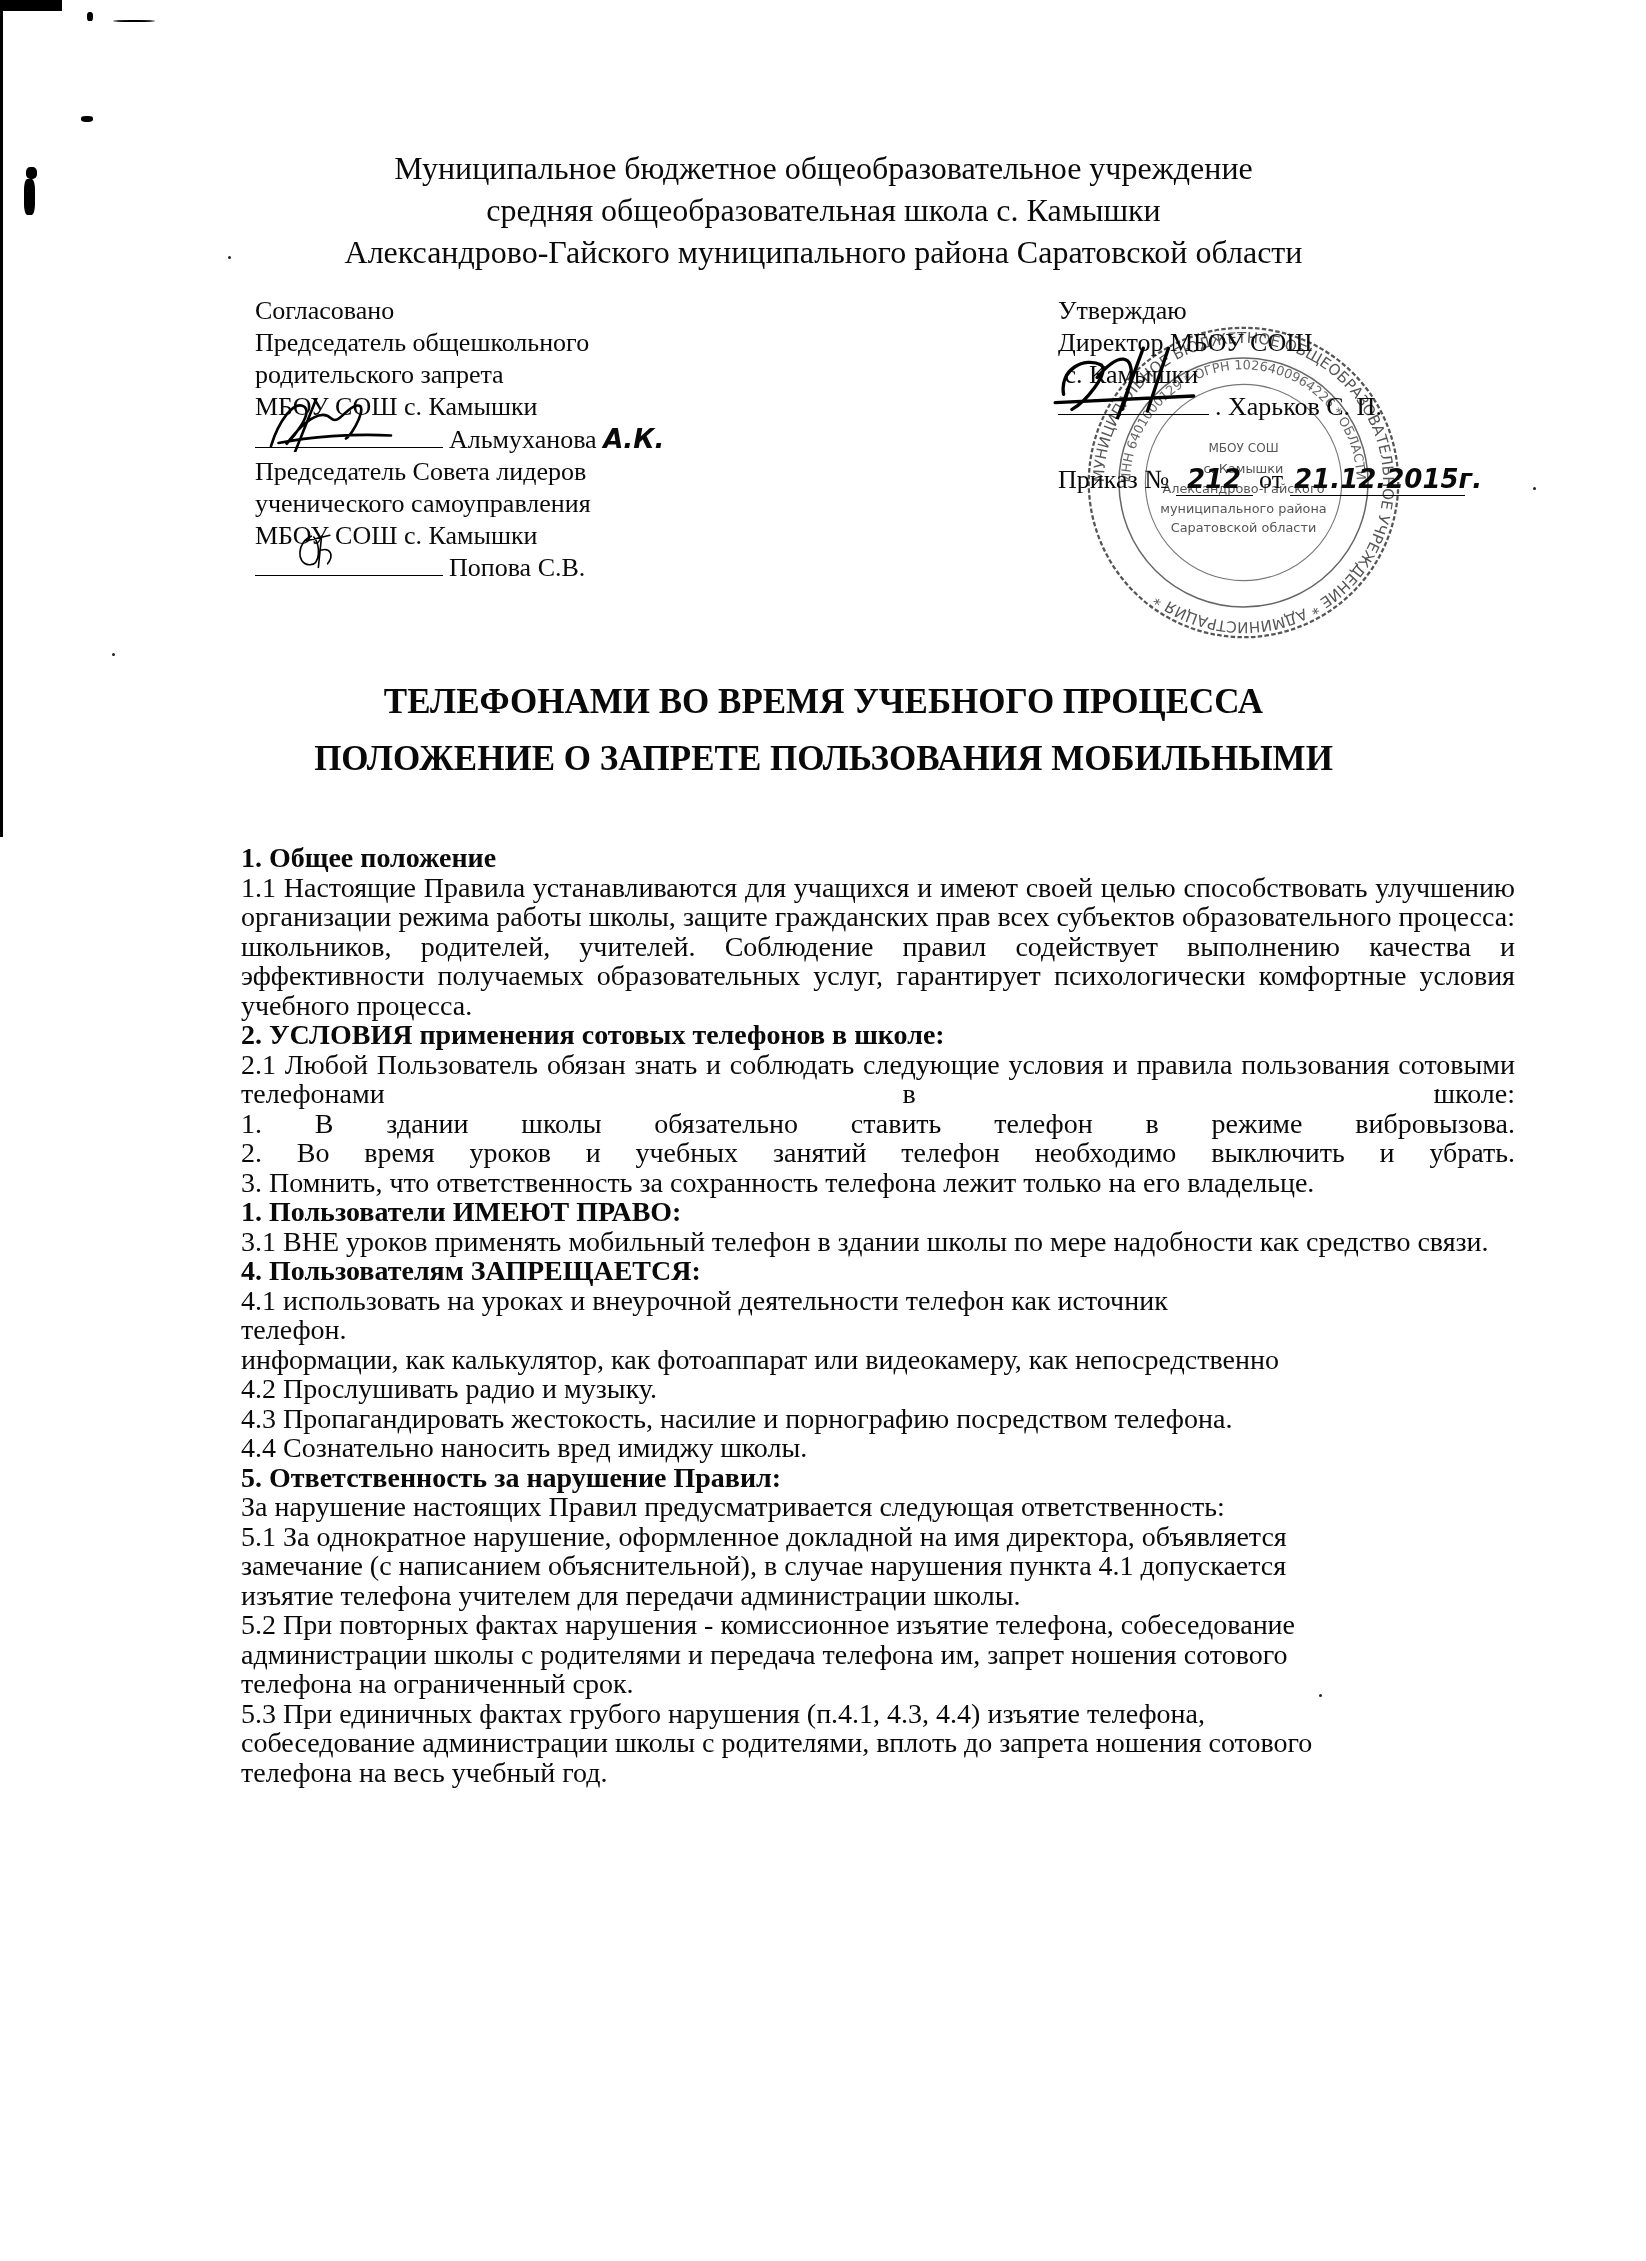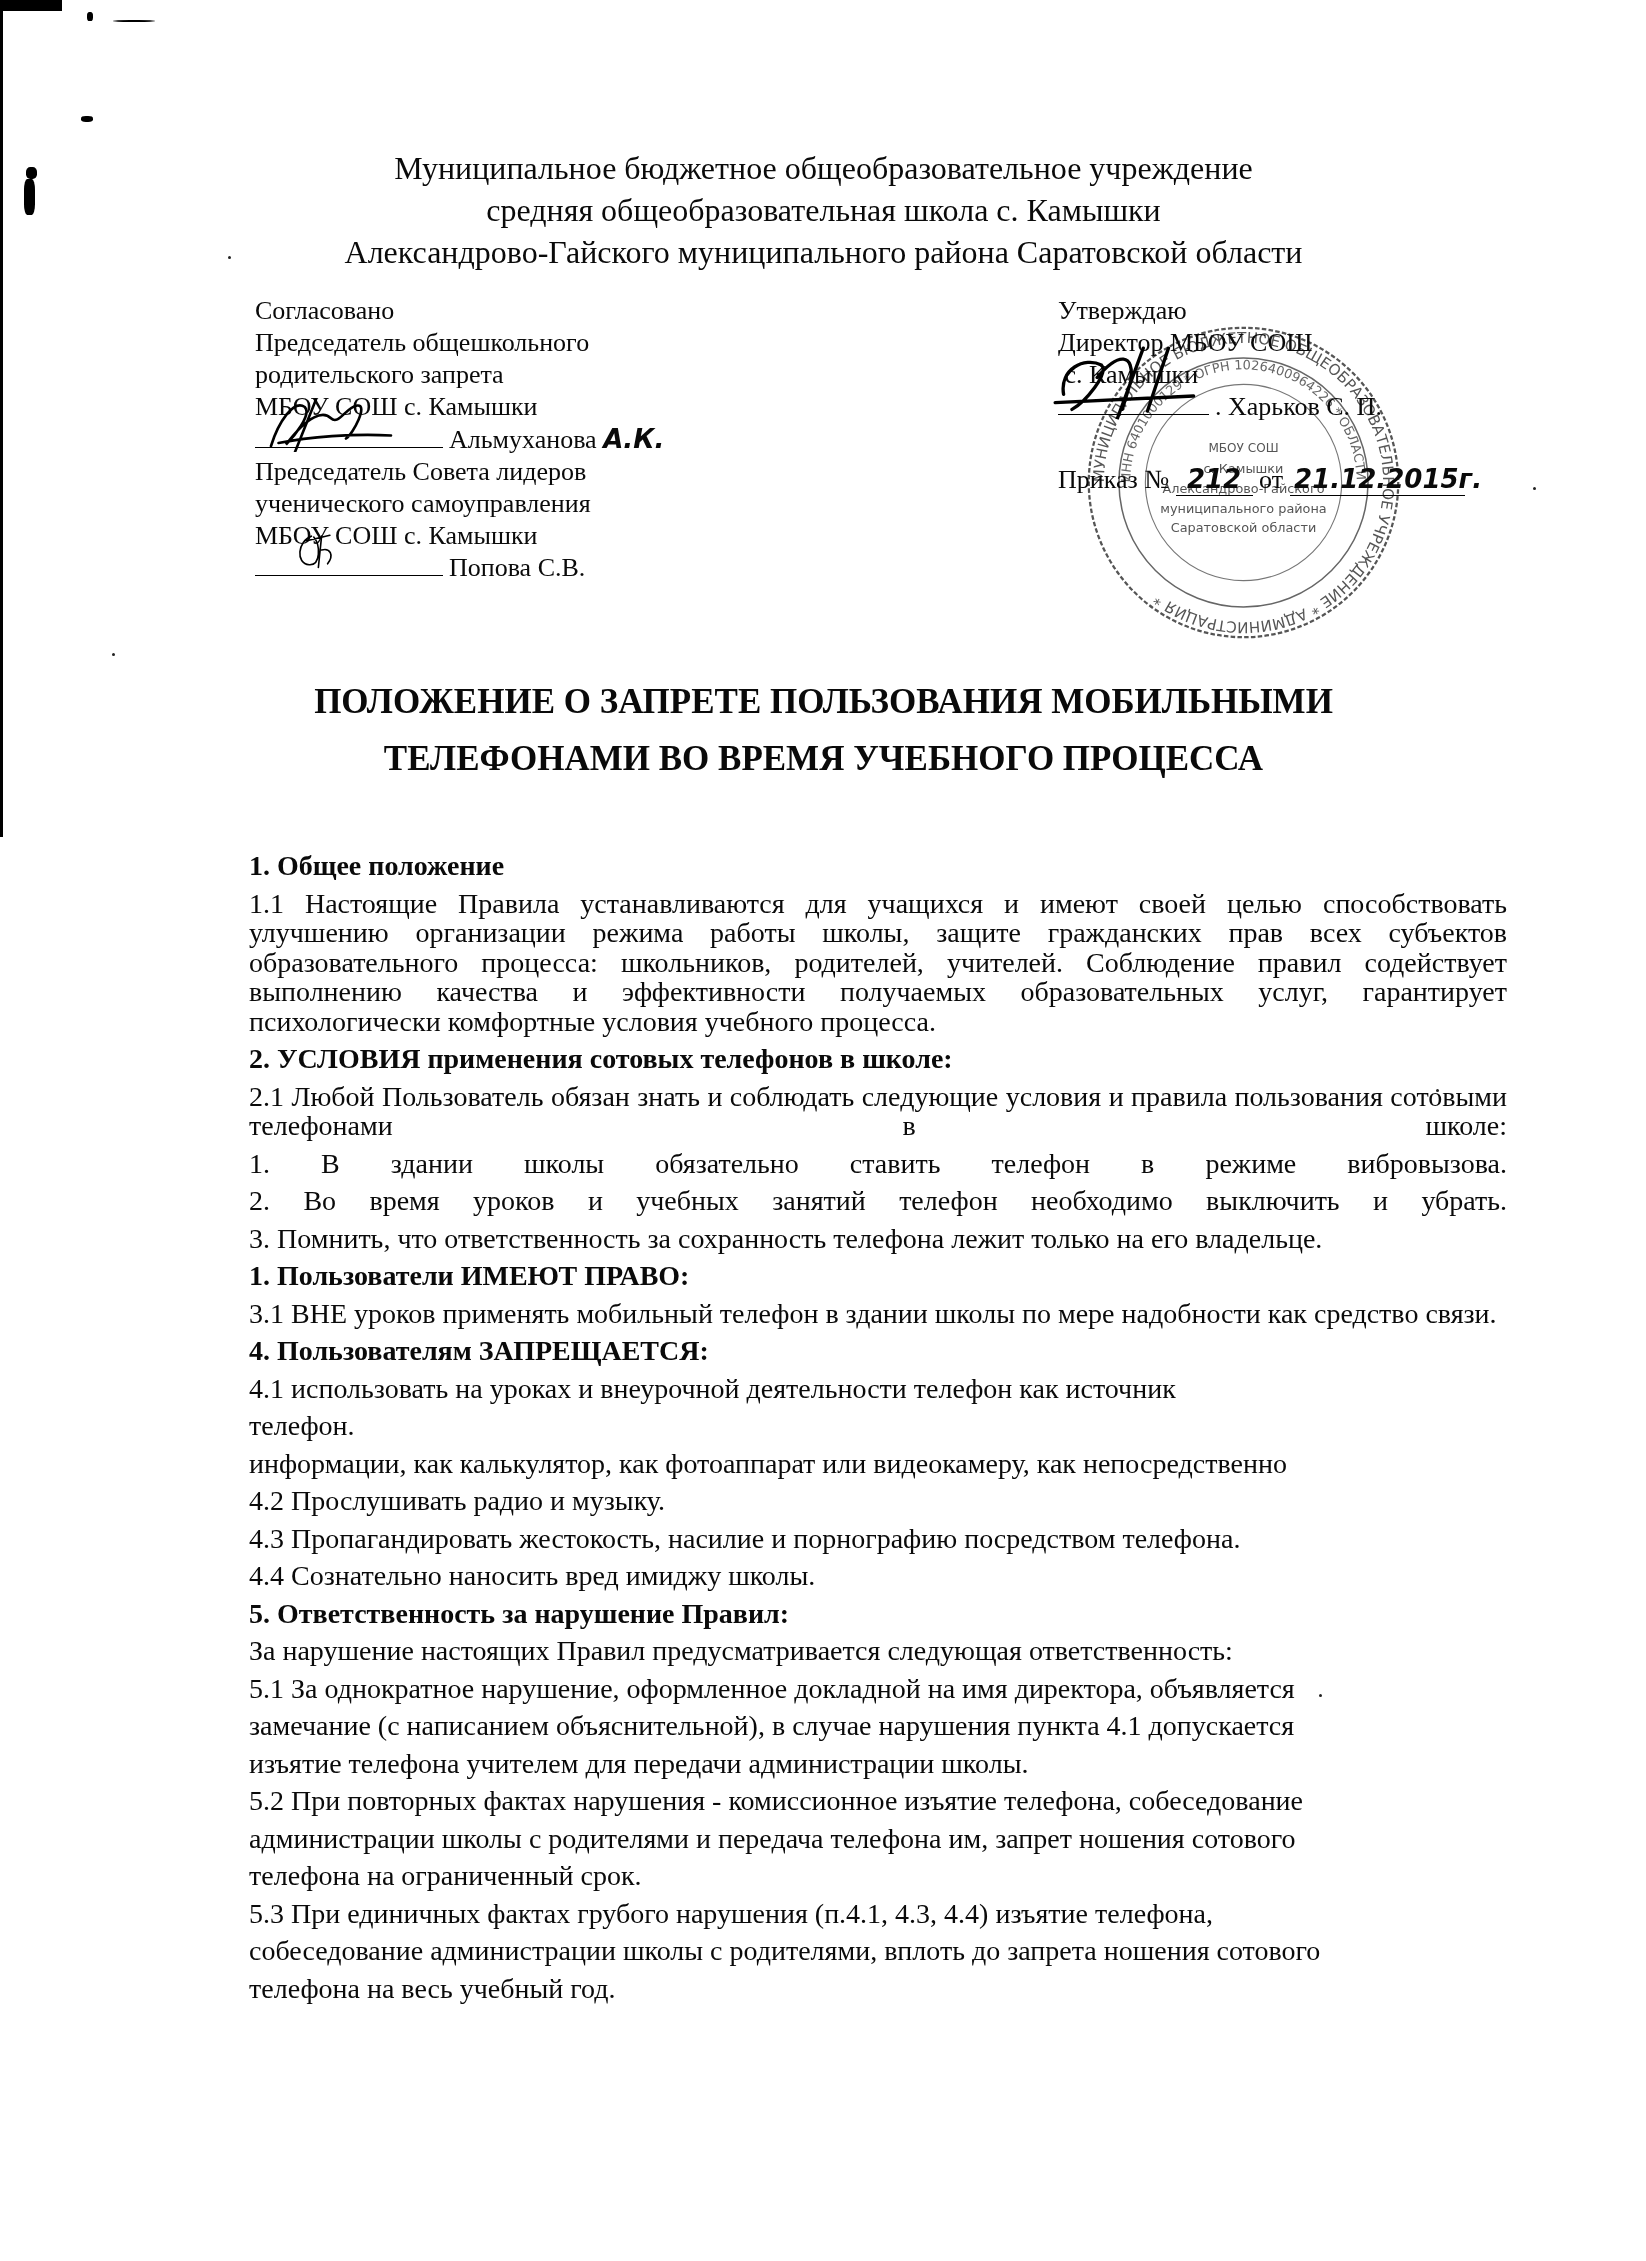--- a/index.html
+++ b/index.html
@@ -120,21 +120,21 @@
 
     .body {
       position: absolute;
       left: 241px;
       top: 843px;
       width: 1274px;
       font-size: 28px;
       line-height: 29.5px;
     }
     .body p {
-      margin: 8px;
+      margin: 0;
     }
     .justify {
       text-align: justify;
       text-align-last: justify;
     }
     .justify-multi {
       text-align: justify;
     }
     .section-head {
       font-weight: bold;
@@ -222,22 +222,22 @@
   <div class="line-row" style="height:32px;"></div>
   <div class="line-row">
     <span>Приказ  №</span>
     <span class="underline-field" style="width:68px;text-align:center;margin-top:8px;">212</span>
     <span>от</span>
     <span class="underline-field" style="width:166px;">21.12.2015г.</span>
   </div>
 </div>
 
 <div class="title">
+  <div>ТЕЛЕФОНАМИ ВО ВРЕМЯ УЧЕБНОГО ПРОЦЕССА</div>
   <div>ПОЛОЖЕНИЕ О ЗАПРЕТЕ ПОЛЬЗОВАНИЯ МОБИЛЬНЫМИ</div>
-  <div>ТЕЛЕФОНАМИ ВО ВРЕМЯ УЧЕБНОГО ПРОЦЕССА</div>
 </div>
 
 <div class="body">
   <p class="section-head">1. Общее положение</p>
   <p class="justify-multi" style="text-align-last:left;">1.1 Настоящие Правила устанавливаются для учащихся и имеют своей целью способствовать улучшению организации режима работы школы, защите гражданских прав всех субъектов образовательного процесса: школьников, родителей, учителей. Соблюдение правил содействует выполнению качества и эффективности получаемых образовательных услуг, гарантирует психологически комфортные условия учебного процесса.</p>
 
   <p class="section-head">
     <span>2. УСЛОВИЯ</span><span> применения сотовых телефонов в школе:</span>
   </p>
   <p class="justify">2.1 Любой Пользователь обязан знать и соблюдать следующие условия и правила пользования сотовыми телефонами в школе:</p>

